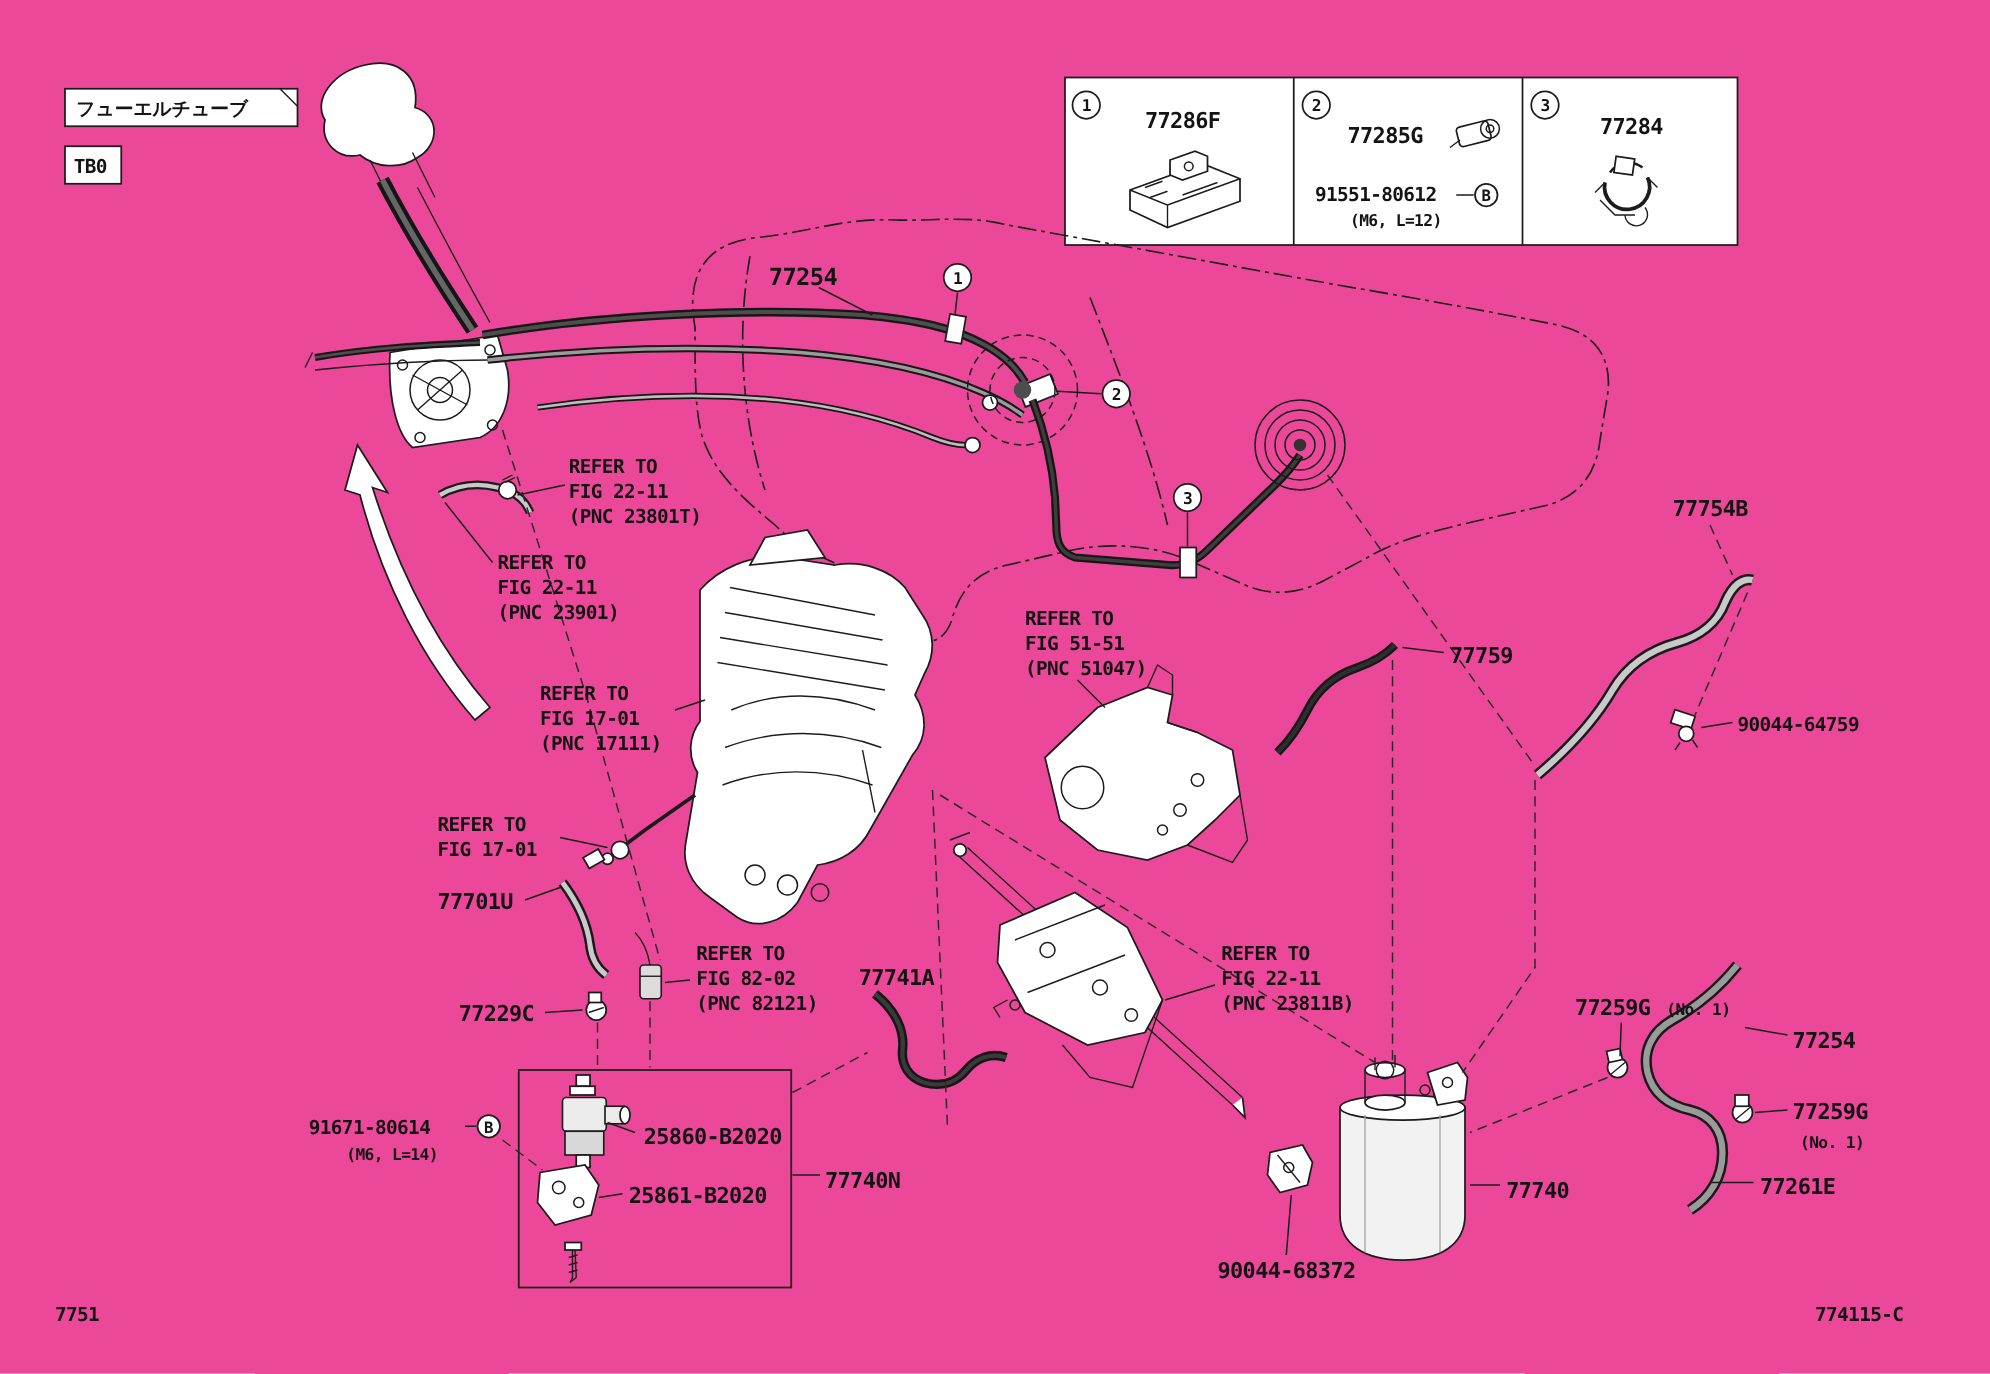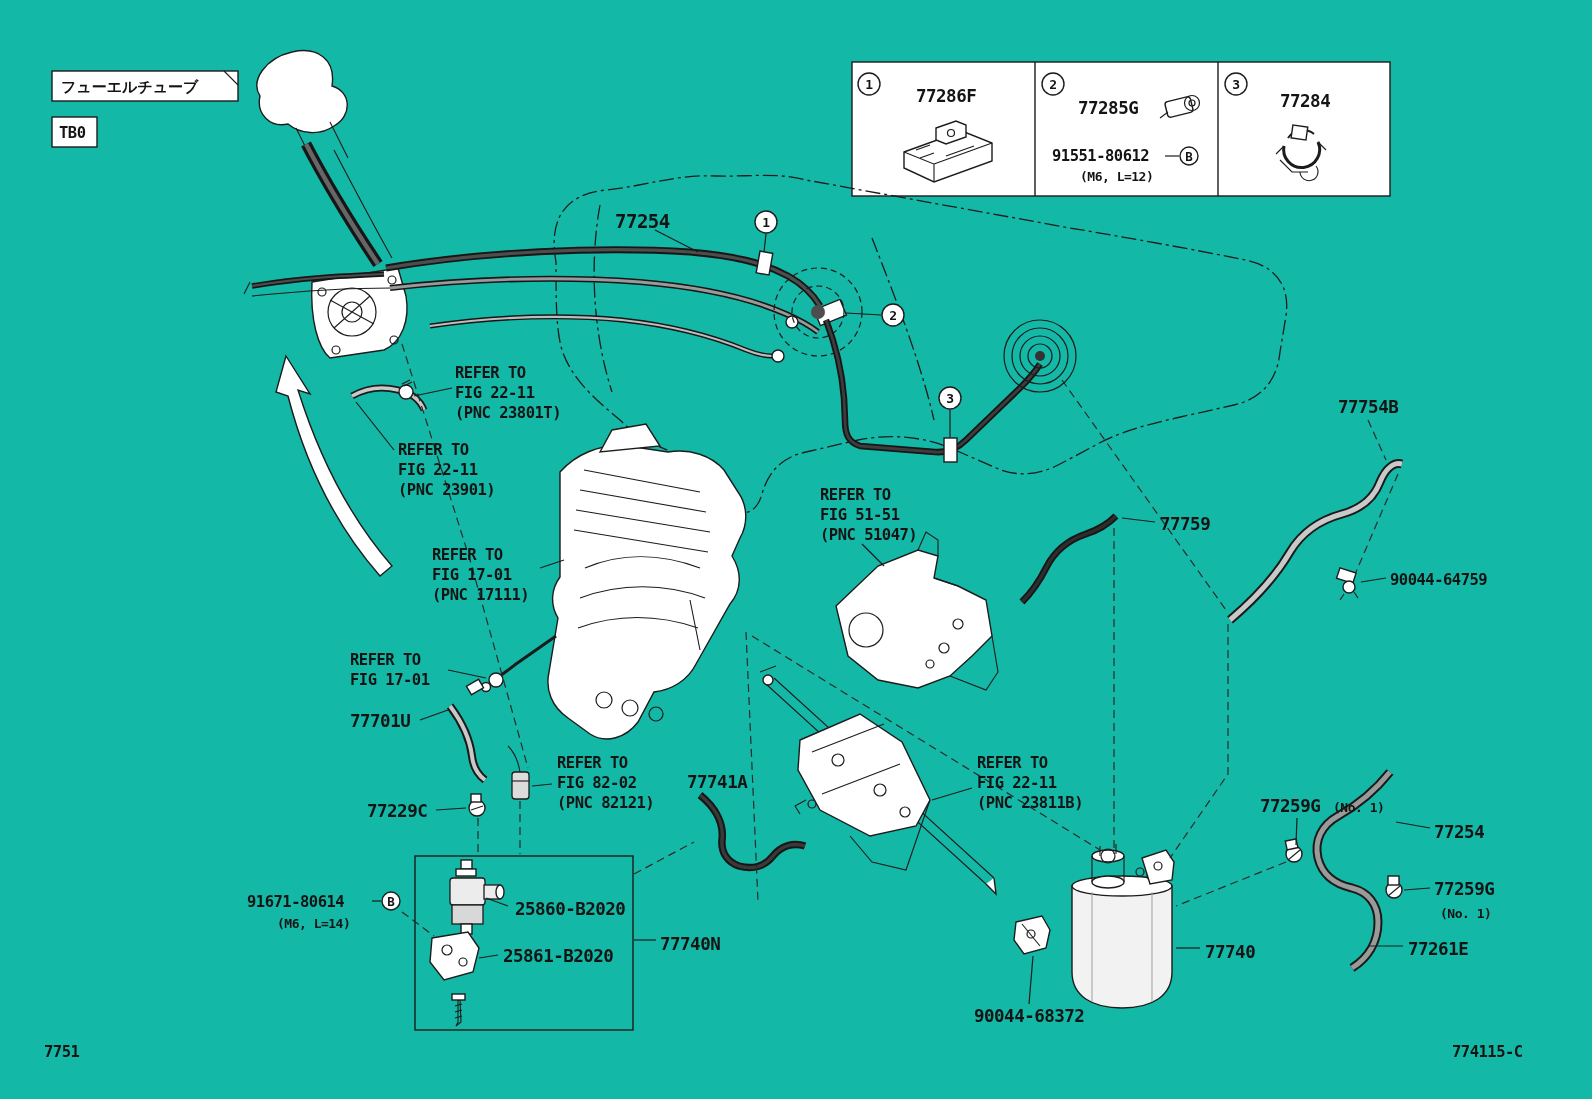--- a/index.html
+++ b/index.html
@@ -1,16 +1,16 @@
 <!DOCTYPE html>
 <html><head>
 <meta charset="utf-8">
 <style>
   html,body{margin:0;padding:0;background:#ffffff;}
-  .page{position:relative;width:1592px;height:1099px;background:#14b8a6;overflow:hidden;
+  .page{position:relative;width:1592px;height:1099px;background:#ec4899;overflow:hidden;
         font-family:"DejaVu Sans Mono","Liberation Mono",monospace;}
   svg{display:block;}
   text{font-family:"DejaVu Sans Mono","Liberation Mono",monospace;font-weight:bold;fill:#141414;}
   .t19{font-size:19px;letter-spacing:-0.5px;}
   .t17{font-size:17.5px;letter-spacing:-0.5px;}
   .t15{font-size:15.5px;letter-spacing:-0.5px;}
   .t13{font-size:13px;letter-spacing:-0.5px;}
   .t12{font-size:12.5px;}
   .jp{font-size:15px;font-weight:bold;}
   .outline{fill:none;stroke:#1c1c1c;stroke-width:1.4;}

